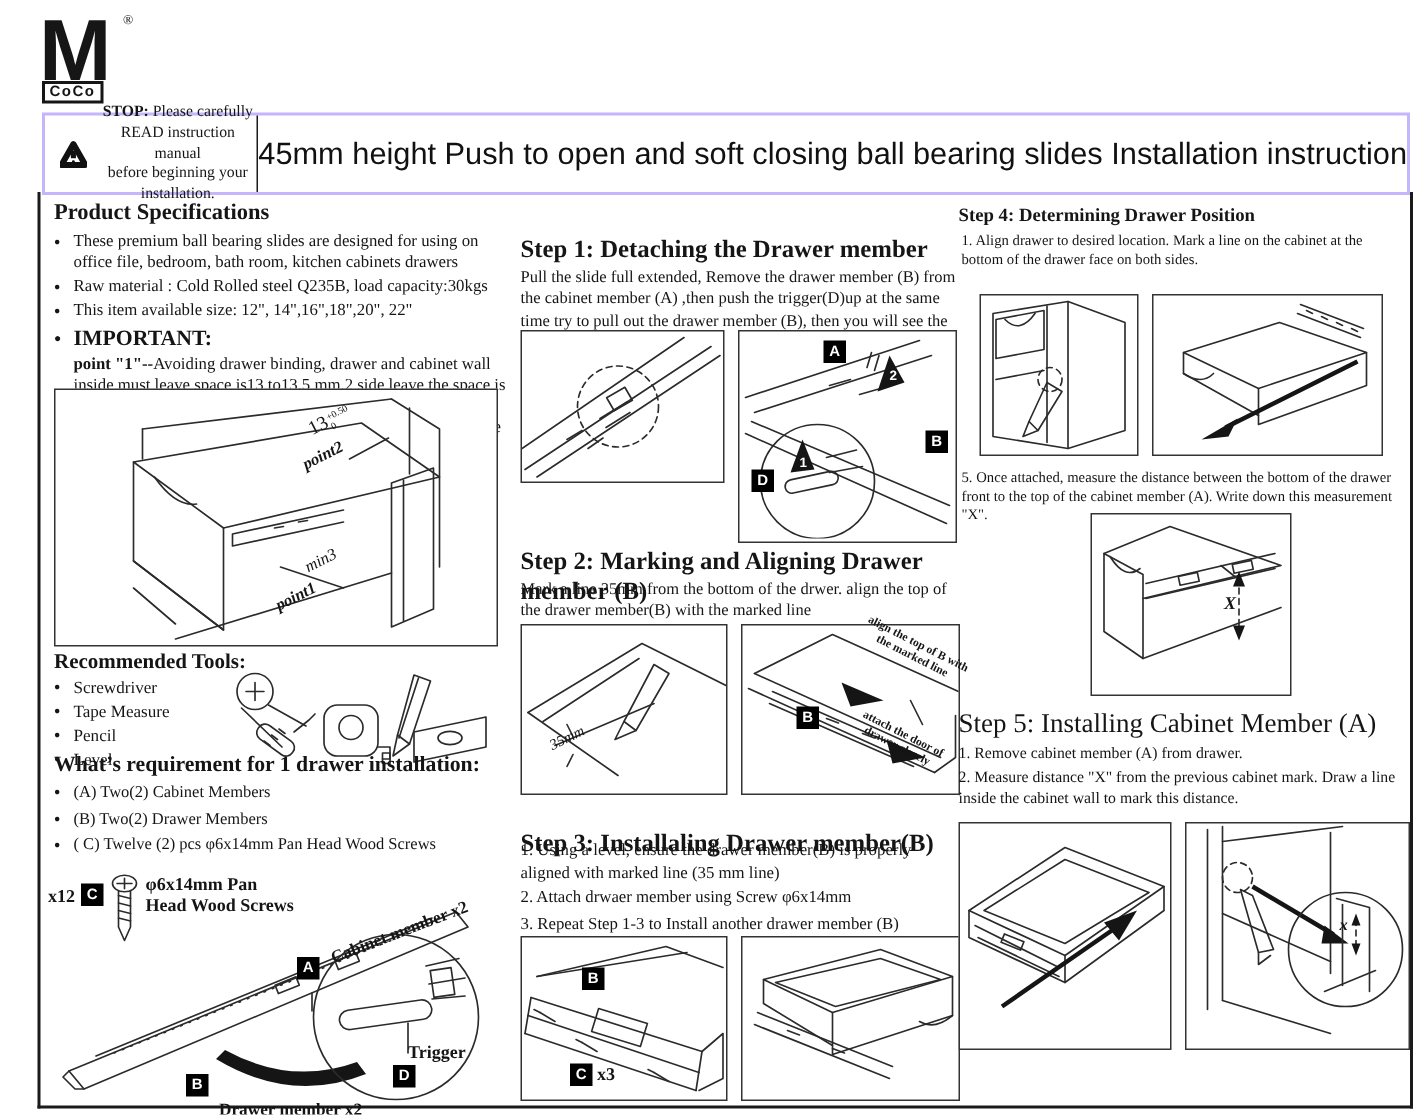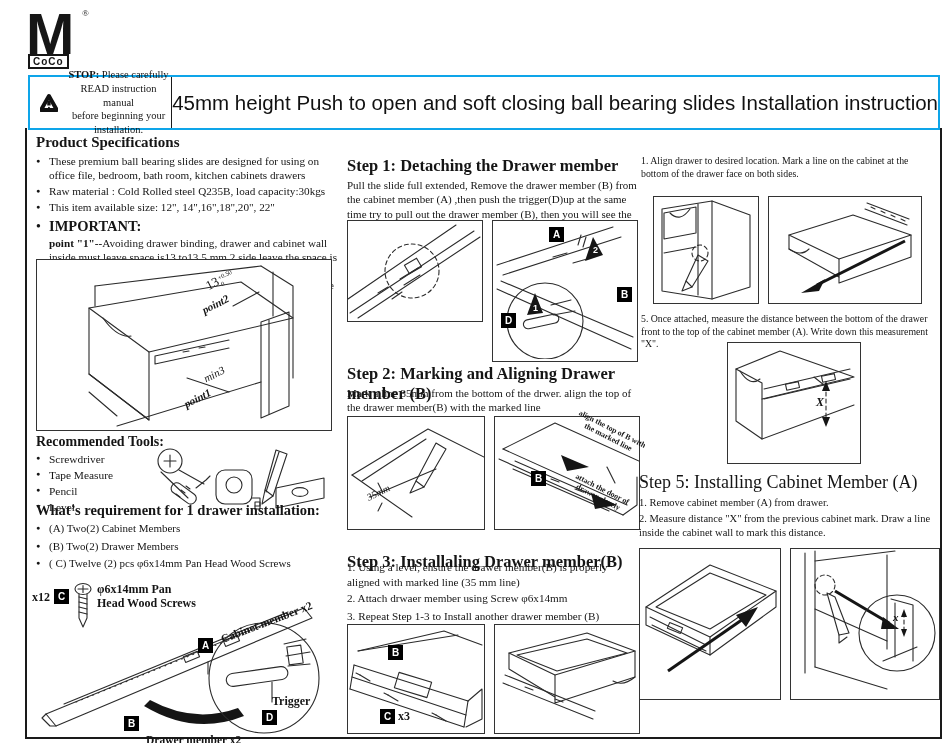--- a/index.html
+++ b/index.html
@@ -11,21 +11,21 @@
   .thick{stroke:#151515;stroke-width:3;fill:none}
   .fillb{fill:#151515;stroke:none}
   .dash{stroke-dasharray:4 3}
   
   .logo{position:absolute;left:26px;top:8px;width:70px;height:66px}
   .logo .m{font-family:"Liberation Sans",sans-serif;font-weight:900;font-size:58px;line-height:52px;letter-spacing:-4px;color:#161616}
   .logo .reg{position:absolute;left:56px;top:0;font-size:9px}
   .logo .coco{position:absolute;left:2px;top:46px;border:2px solid #161616;background:#fff;
        font-family:"Liberation Sans",sans-serif;font-weight:bold;font-size:10px;padding:0 3px;letter-spacing:1px}
   
-  .hdr{position:absolute;left:28px;top:75px;width:908px;height:51px;border:2px solid #0ea5e9;display:flex;align-items:stretch}
+  .hdr{position:absolute;left:28px;top:75px;width:908px;height:51px;border:2px solid #c4b5fd;display:flex;align-items:stretch}
   .hdr .warn{width:218px;display:flex;align-items:center;gap:8px;padding-left:10px;border-right:1.5px solid #1a1a1a}
   .warn .txt{font-size:10.5px;line-height:1.3;text-align:center}
   .hdr .ttl{flex:1;display:flex;align-items:center;justify-content:center;
        font-family:"Liberation Sans",sans-serif;font-size:20.5px;color:#111;white-space:nowrap}
   
   .content{position:absolute;left:25px;top:128px;width:913px;height:609px;
        border-left:2px solid #1a1a1a;border-right:2px solid #1a1a1a;border-bottom:2px solid #1a1a1a}
   .col{position:absolute;top:0;height:100%}
   .c1{left:9px;width:302px}.c2{left:320px;width:290px}.c3{left:612px;width:294px}
   .blk{position:absolute;left:0;width:100%}
@@ -314,20 +314,21 @@
           <path class="ln" d="M140 52 Q128 62 118 56"></path>
           <path class="ln" d="M10 50 L100 86 M8 58 L98 94"></path>
           <path class="ln" d="M30 62 l8 3 M60 74 l8 3"></path>
         </svg>
       </div>
     </div>
   </div>
 
   <div class="col c3">
 
+    <p class="s4t blk" style="top:8px">Step 4: Determining Drawer Position</p>
     <p class="s4b blk" style="top:26px;padding-left:2px">1. Align drawer to desired location. Mark a line on the cabinet at the bottom of the drawer face on both sides.</p>
 
     <div class="blk row" style="top:68px;left:14px;width:auto">
       <div class="dbox" style="width:104px;height:106px">
         <svg width="102" height="104" viewBox="0 0 102 104">
           <path class="ln" d="M8 12 L58 4 L96 18 L96 90 L58 102 L8 94 Z"></path>
           <path class="ln" d="M58 4 L58 102 M44 7 L44 98"></path>
           <path class="ln" d="M10 16 L42 10 L42 36 L10 42 Z"></path>
           <path class="ln" d="M16 16 Q26 26 36 12"></path>
           <path class="ln" d="M10 56 L42 50"></path>

